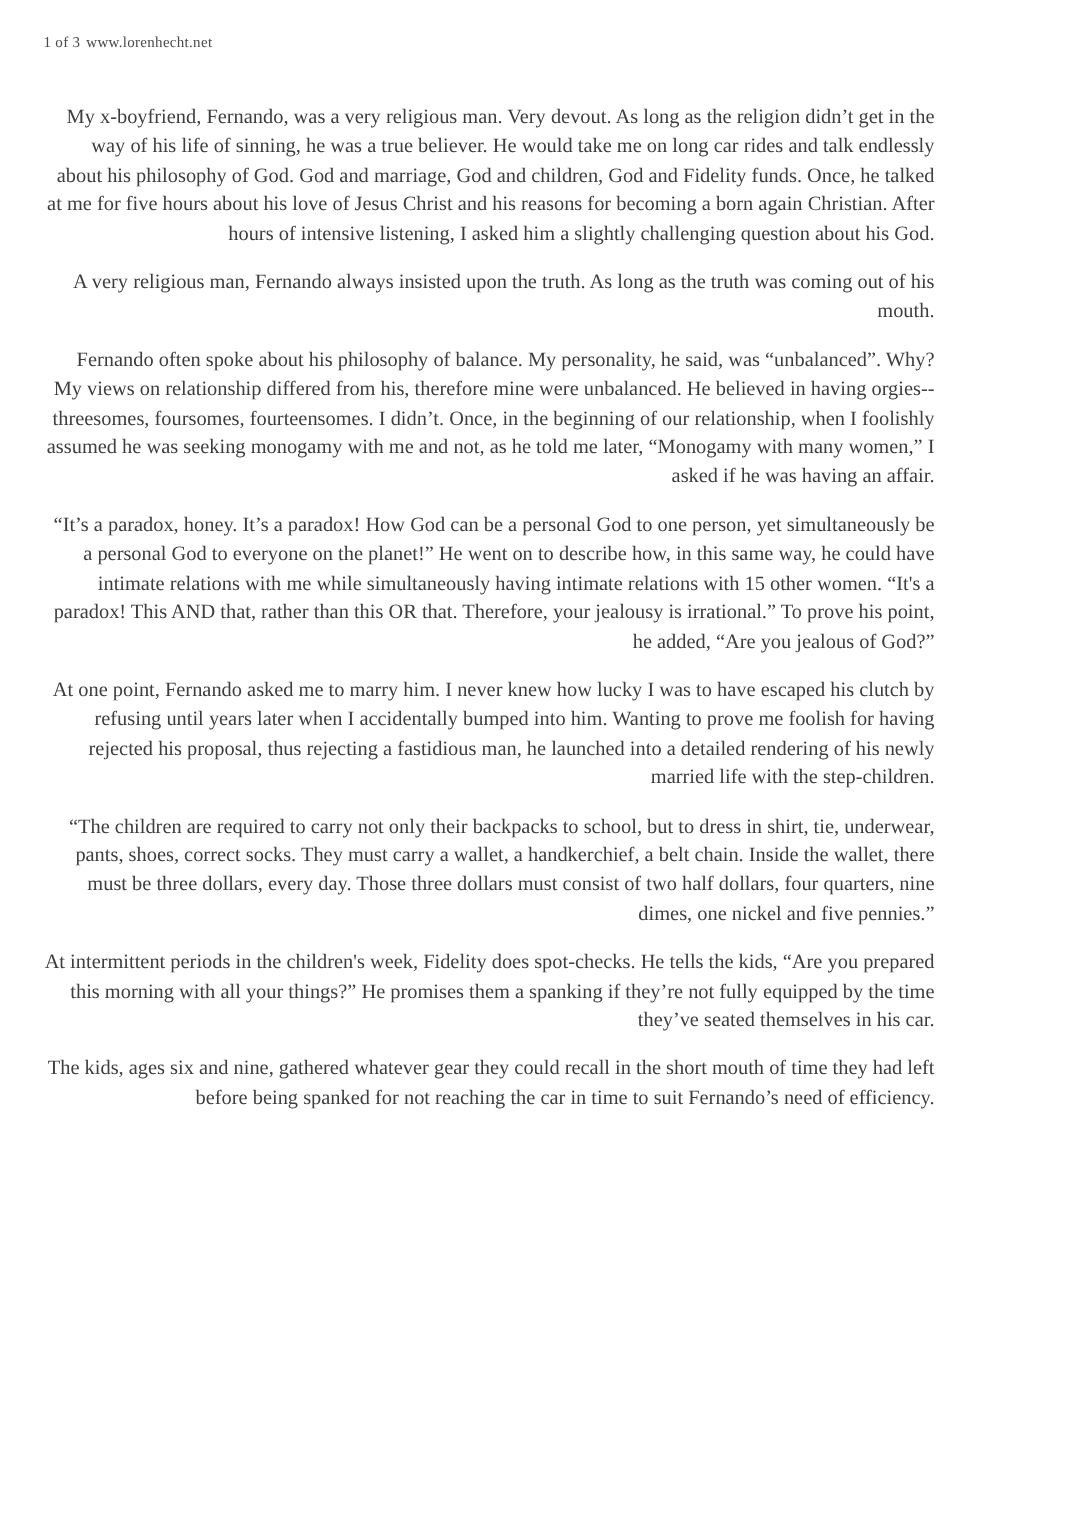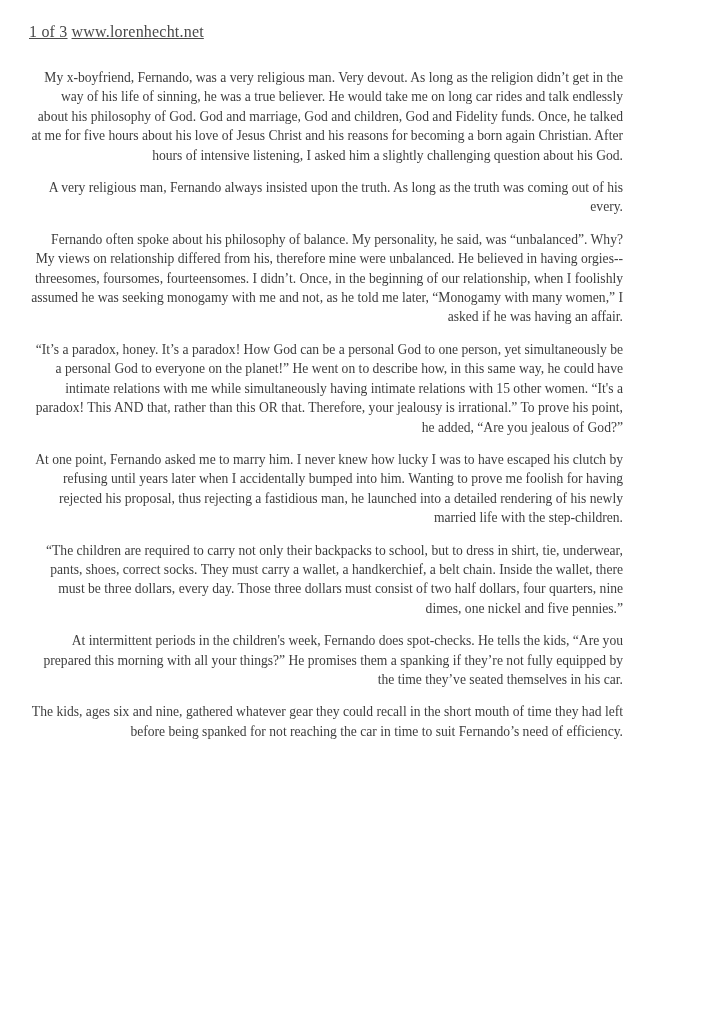--- a/index.html
+++ b/index.html
@@ -13,25 +13,24 @@
     height: 1023px;
     background: #ffffff;
     font-family: "Liberation Serif", "DejaVu Serif", serif;
     color: #3d3d3d;
     overflow: hidden;
   }
   .page-header {
     position: absolute;
     left: 29px;
     top: 23px;
-    font-size: 16px;
+    font-size: 10px;
     letter-spacing: 0.2px;
     color: #4a4a4a;
     white-space: nowrap;
-    text-decoration: underline;
   }
   .page-header .sep {
     display: inline-block;
     width: 4px;
   }
   .content {
     position: absolute;
     left: 29px;
     top: 68px;
     width: 594px;
@@ -48,22 +47,22 @@
 <body>
 
 <div class="page">
 
   <div class="page-header">
     <span>1 of 3</span><span class="sep"></span><span>www.lorenhecht.net</span>
   </div>
 
   <div class="content">
     <p>My x-boyfriend, Fernando, was a very religious man. Very devout. As long as the religion didn’t get in the way of his life of sinning, he was a true believer. He would take me on long car rides and talk endlessly about his philosophy of God. God and marriage, God and children, God and Fidelity funds. Once, he talked at me for five hours about his love of Jesus Christ and his reasons for becoming a born again Christian. After hours of intensive listening, I asked him a slightly challenging question about his God.</p>
-    <p>A very religious man, Fernando always insisted upon the truth. As long as the truth was coming out of his every.</p>
+    <p>A very religious man, Fernando always insisted upon the truth. As long as the truth was coming out of his mouth.</p>
     <p>Fernando often spoke about his philosophy of balance. My personality, he said, was “unbalanced”. Why? My views on relationship differed from his, therefore mine were unbalanced. He believed in having orgies-- threesomes, foursomes, fourteensomes. I didn’t. Once, in the beginning of our relationship, when I foolishly assumed he was seeking monogamy with me and not, as he told me later, “Monogamy with many women,” I asked if he was having an affair.</p>
     <p>“It’s a paradox, honey. It’s a paradox! How God can be a personal God to one person, yet simultaneously be a personal God to everyone on the planet!” He went on to describe how, in this same way, he could have intimate relations with me while simultaneously having intimate relations with 15 other women. “It's a paradox! This AND that, rather than this OR that. Therefore, your jealousy is irrational.” To prove his point, he added, “Are you jealous of God?”</p>
     <p>At one point, Fernando asked me to marry him. I never knew how lucky I was to have escaped his clutch by refusing until years later when I accidentally bumped into him. Wanting to prove me foolish for having rejected his proposal, thus rejecting a fastidious man, he launched into a detailed rendering of his newly married life with the step-children.</p>
     <p>“The children are required to carry not only their backpacks to school, but to dress in shirt, tie, underwear, pants, shoes, correct socks. They must carry a wallet, a handkerchief, a belt chain. Inside the wallet, there must be three dollars, every day. Those three dollars must consist of two half dollars, four quarters, nine dimes, one nickel and five pennies.”</p>
-    <p>At intermittent periods in the children's week, Fernando does spot-checks. He tells the kids, “Are you prepared this morning with all your things?” He promises them a spanking if they’re not fully equipped by the time they’ve seated themselves in his car.</p>
+    <p>At intermittent periods in the children's week, Fidelity does spot-checks. He tells the kids, “Are you prepared this morning with all your things?” He promises them a spanking if they’re not fully equipped by the time they’ve seated themselves in his car.</p>
     <p>The kids, ages six and nine, gathered whatever gear they could recall in the short mouth of time they had left before being spanked for not reaching the car in time to suit Fernando’s need of efficiency.</p>
   </div>
 
 </div>
 
 </body></html>

